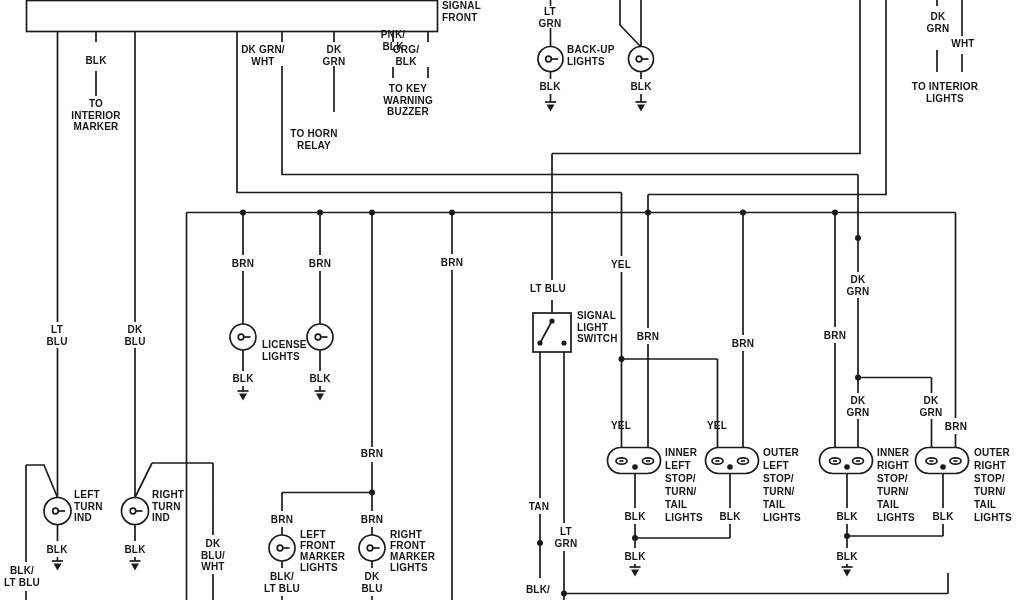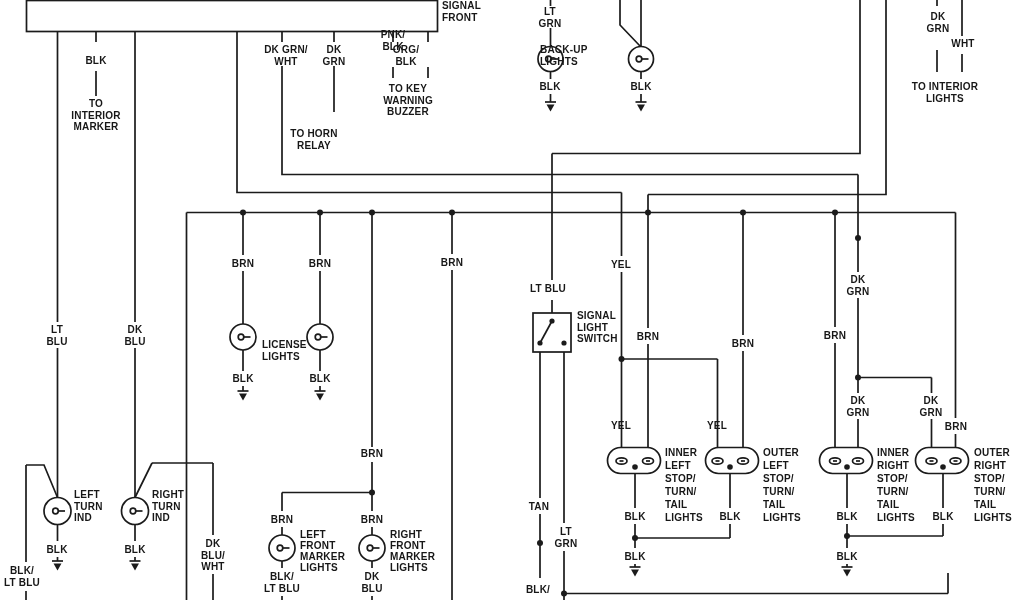--- a/index.html
+++ b/index.html
@@ -196,38 +196,38 @@
 </svg>
 
 <div class="L" style="left:442px;top:0px">SIGNAL
 FRONT</div>
 
 <div class="L C" style="left:96px;top:55px">BLK</div>
 <div class="L C" style="left:96px;top:98px">TO
 INTERIOR
 MARKER</div>
 
-<div class="L C" style="left:286px;top:44px">DK GRN/
+<div class="L C" style="left:263px;top:44px">DK GRN/
 WHT</div>
 <div class="L C" style="left:334px;top:44px">DK
 GRN</div>
 <div class="L C" style="left:314px;top:128px">TO HORN
 RELAY</div>
 
 <div class="L C" style="left:393px;top:29px">PNK/
 BLK</div>
 <div class="L C" style="left:406px;top:44px">ORG/
 BLK</div>
 <div class="L C" style="left:408px;top:83px">TO KEY
 WARNING
 BUZZER</div>
 
 <div class="L C" style="left:550px;top:6px">LT
 GRN</div>
-<div class="L" style="left:540px;top:44px">BACK-UP
+<div class="L" style="left:567px;top:44px">BACK-UP
 LIGHTS</div>
 <div class="L C" style="left:550px;top:81px">BLK</div>
 <div class="L C" style="left:641px;top:81px">BLK</div>
 
 <div class="L C" style="left:938px;top:11px">DK
 GRN</div>
 <div class="L C" style="left:963px;top:38px">WHT</div>
 <div class="L C" style="left:945px;top:81px">TO INTERIOR
 LIGHTS</div>
 

